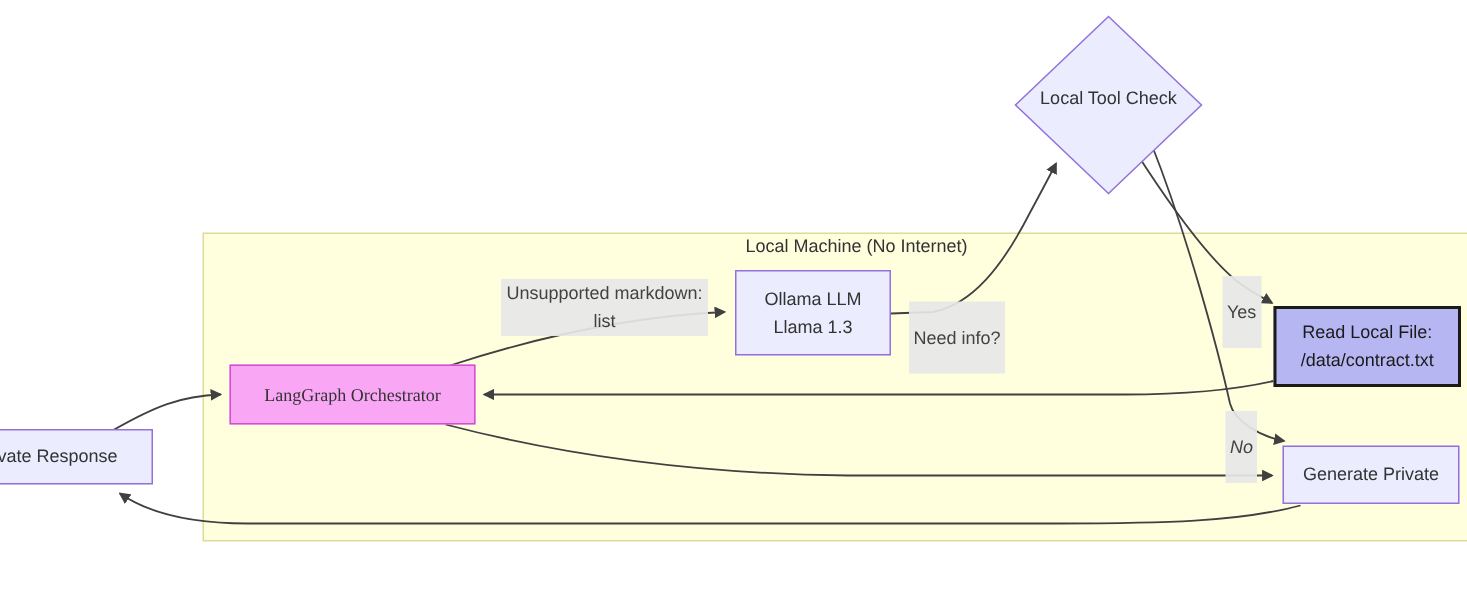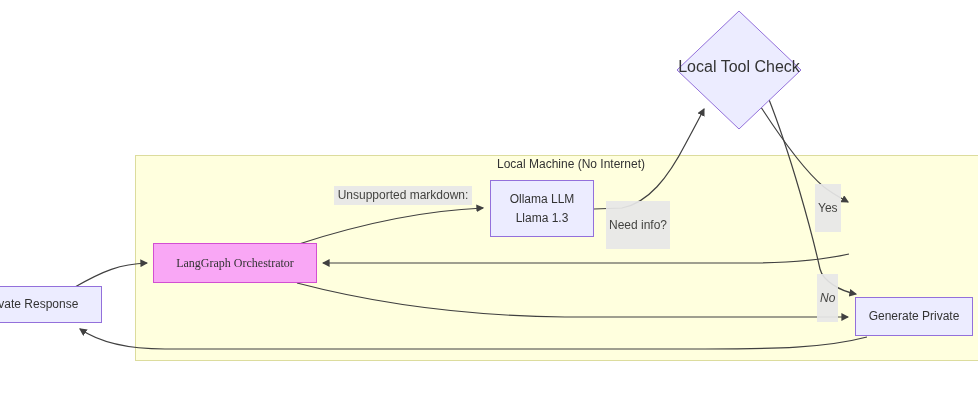--- a/index.html
+++ b/index.html
@@ -30,21 +30,21 @@
   .node{
     position:absolute; display:flex; flex-direction:column; align-items:center;
     justify-content:center; text-align:left; font-size:12px; line-height:19px;
     box-sizing:border-box; z-index:2; color:var(--text);
   }
   .node.lavender{background:var(--node-fill); border:1px solid var(--node-border);}
   .node.orchestrator{background:var(--orchestrator-fill); border:1.5px solid var(--orchestrator-border);font-family:Liberation Serif, serif;}
   .node.highlight{background:var(--highlight-fill); border:2.5px solid var(--highlight-border); color:#1a1a1a;}
   .diamond-label{
     position:absolute; left:677px; top:58px; width:124px; text-align:center;
-    font-size:16px; z-index:2;
+    font-size:12px; z-index:2;
   }
   .edge-label{
     position:absolute; background:var(--edge-label-bg); opacity:0.92;
     font-size:12px; line-height:16px; text-align:center; padding:16px 3px;
     z-index:2; color:var(--text);
   }
   .edge-label.two-line{line-height:19px; padding:0 3px;}
   #label-unsupported{left:334px; top:186px; width:132px;}
   #label-needinfo{left:606px; top:201px;}
   #label-yes{left:815px; top:184px;}
@@ -90,24 +90,29 @@
   </div>
 
   <div id="node-langgraph" class="node orchestrator">
     <div>LangGraph Orchestrator</div>
   </div>
 
   <div id="node-private" class="node lavender">
     <div>Private Response</div>
   </div>
 
+  <div id="node-readfile" class="node highlight">
+    <div>Read Local File:</div>
+    <div>/data/contract.txt</div>
+  </div>
 
   <div id="node-generate" class="node lavender">
     <div>Generate Private</div>
   </div>
 
   <div id="label-unsupported" class="edge-label two-line">
     <div>Unsupported markdown:</div>
+    <div>list</div>
   </div>
   <div id="label-needinfo" class="edge-label">Need info?</div>
   <div id="label-yes" class="edge-label">Yes</div>
   <div id="label-no" class="edge-label">No</div>
 </div>
 
 </body></html>

